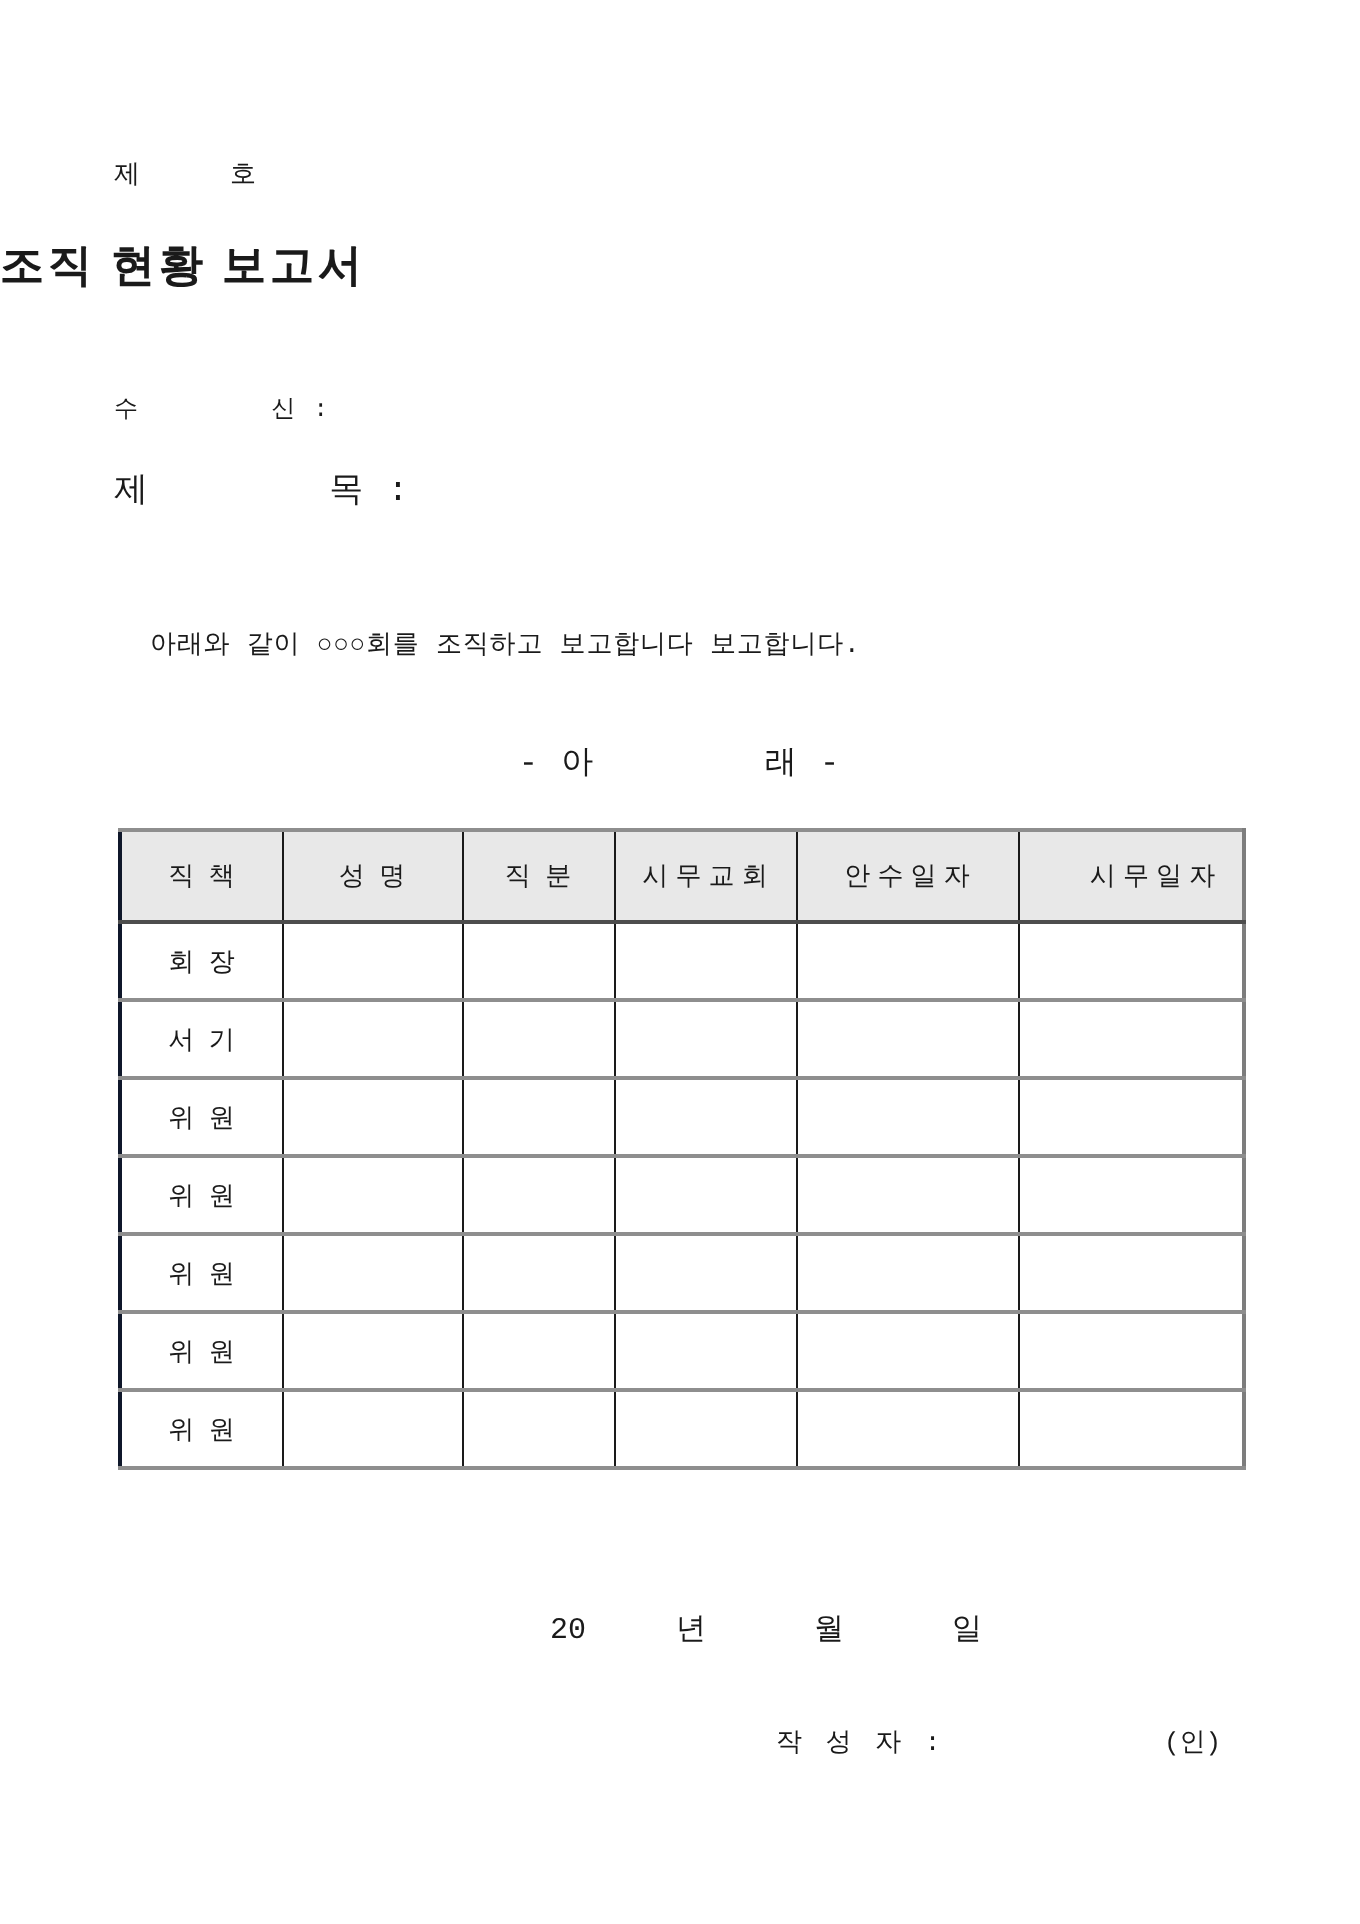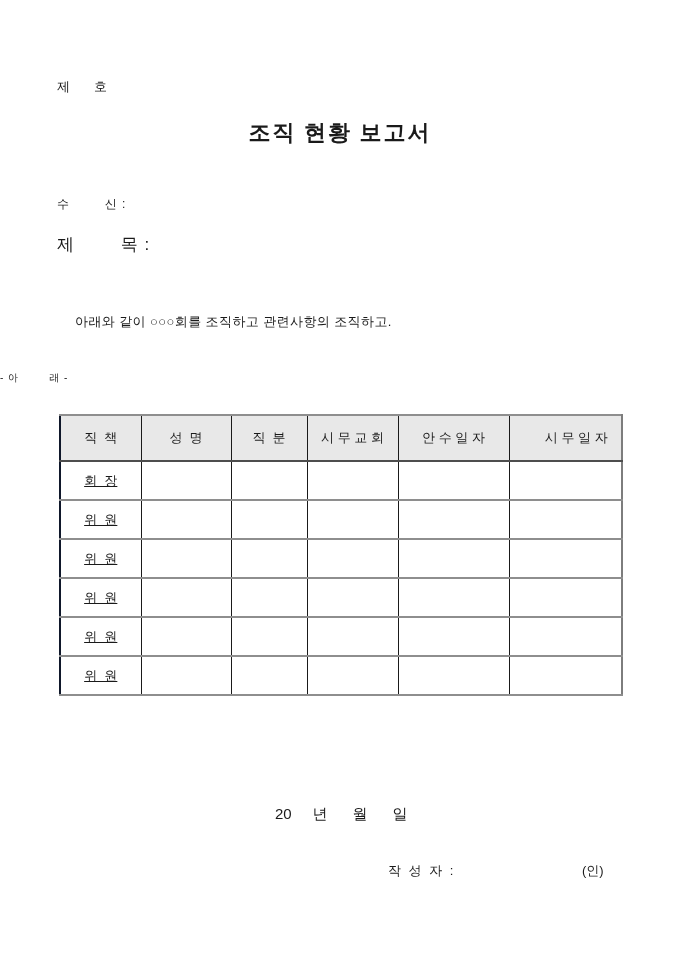--- a/index.html
+++ b/index.html
@@ -9,45 +9,45 @@
   }
   .page {
     position: relative;
     width: 680px;
     height: 962px;
     background: #ffffff;
     font-family: "Liberation Sans", sans-serif;
     color: #1a1a1a;
     overflow: hidden;
   }
-  .abs { position: absolute; }
+  .abs { position: absolute; font-family: Liberation Mono, monospace; }
   .pre { white-space: pre; }
 
   .doc-no {
     left: 57px; top: 78px;
     font-size: 13px;
     letter-spacing: 1px;
   }
   .title {
     left: 0; top: 118px;
     width: 100%;
-    text-align: center;
+    text-align: left;
     font-family: "Liberation Serif", serif;
     font-weight: bold;
     font-size: 22px;
     letter-spacing: 2px;
   }
   .recipient { left: 57px; top: 196px; font-size: 12px; letter-spacing: 1px; }
   .subject   { left: 57px; top: 233px; font-size: 17px; letter-spacing: 1px; }
   .body-text { left: 75px; top: 313px; font-size: 13px; letter-spacing: 0.4px; }
   .below-marker {
     left: 0; top: 371px;
     width: 100%;
-    text-align: left;
-    font-size: 10px;
+    text-align: center;
+    font-size: 16px;
     letter-spacing: 1px;
   }
 
   table.org-table {
     position: absolute;
     left: 59px; top: 414px;
     width: 562px;
     border-collapse: collapse;
     table-layout: fixed;
     border: 2px solid #7d7d7d;
@@ -62,42 +62,42 @@
     vertical-align: middle;
     font-size: 13px;
     font-weight: normal;
     white-space: pre;
   }
   .org-table th {
     background: #e8e8e8;
     height: 44px;
     border-bottom: 2px solid #4d4d4d;
   }
-  .org-table td { height: 37px; background: #ffffff; text-decoration: underline; }
+  .org-table td { height: 37px; background: #ffffff; }
   .org-table th:first-child, .org-table td:first-child { border-left: 2px solid #0f172a; }
   .org-table th:last-child,  .org-table td:last-child  { border-right: 2px solid #7d7d7d; padding-left: 22px; }
 
   .date-line { left: 275px; top: 805px; font-size: 15px; }
   .author-label { left: 388px; top: 862px; font-size: 13px; letter-spacing: 2px; }
   .seal-label { left: 582px; top: 862px; font-size: 13px; }
 </style>
 </head>
 <body>
 
 <div class="page">
 
   <div class="abs doc-no pre">제     호</div>
 
   <div class="abs title">조직 현황 보고서</div>
 
   <div class="abs recipient pre">수        신 :</div>
 
   <div class="abs subject pre">제        목 :</div>
 
-  <div class="abs body-text">아래와 같이 ○○○회를 조직하고 관련사항의 조직하고.</div>
+  <div class="abs body-text">아래와 같이 ○○○회를 조직하고 보고합니다 보고합니다.</div>
 
   <div class="abs below-marker pre">- 아        래 -</div>
 
   <table class="org-table">
     <colgroup>
       <col style="width:81px">
       <col style="width:90px">
       <col style="width:76px">
       <col style="width:91px">
       <col style="width:111px">
@@ -109,20 +109,28 @@
         <th>성  명</th>
         <th>직  분</th>
         <th>시 무 교 회</th>
         <th>안 수 일 자</th>
         <th>시 무 일 자</th>
       </tr>
     </thead>
     <tbody>
       <tr>
         <td>회  장</td>
+        <td></td>
+        <td></td>
+        <td></td>
+        <td></td>
+        <td></td>
+      </tr>
+      <tr>
+        <td>서  기</td>
         <td></td>
         <td></td>
         <td></td>
         <td></td>
         <td></td>
       </tr>
       <tr>
         <td>위  원</td>
         <td></td>
         <td></td>

